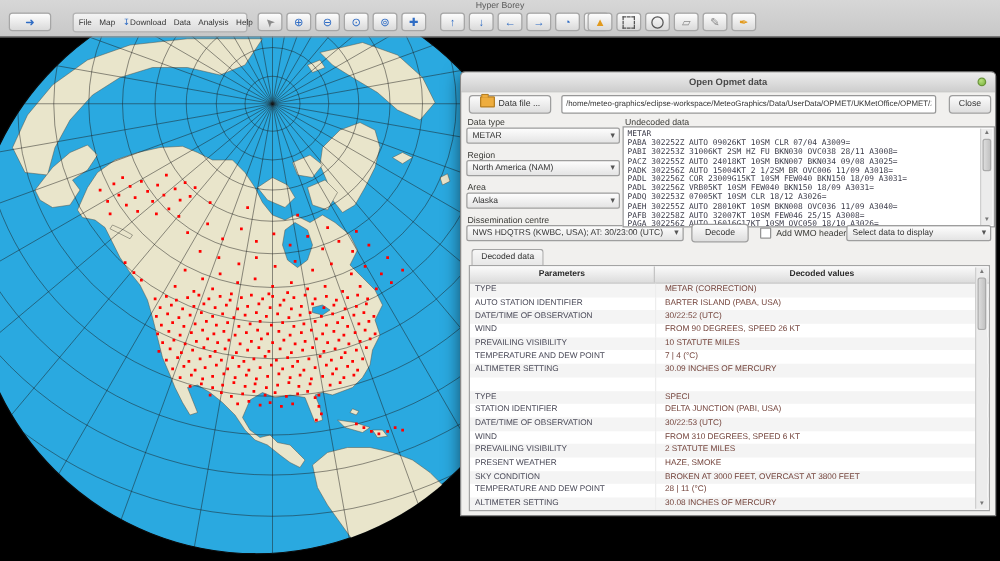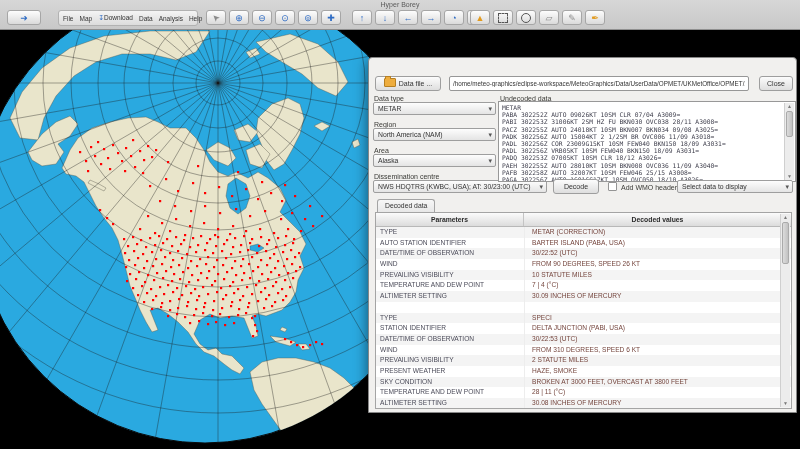--- a/index.html
+++ b/index.html
@@ -512,20 +512,24 @@
         <div class="tbtn"><span><span class="marquee"></span></span></div>
         <div class="tbtn"><span><span class="circ"></span></span></div>
         <div class="tbtn"><span><span class="gray">▱</span></span></div>
         <div class="tbtn"><span><span class="gray">✎</span></span></div>
         <div class="tbtn"><span><span class="orange">✒</span></span></div>
       </div>
   </div>
 </div>
 
 <div class="dialog">
+  <div class="dlg-title">
+    <span>Open Opmet data</span>
+    <span class="greenbtn"></span>
+  </div>
 
   <div class="filerow">
     <div class="btn datafile-btn">
       <span class="folder"></span><span>Data file ...</span>
     </div>
     <input class="pathinput" value="/home/meteo-graphics/eclipse-workspace/MeteoGraphics/Data/UserData/OPMET/UKMetOffice/OPMET/23Z" style="">
     <div class="btn close-btn">Close</div>
   </div>
 
   <div class="lbl" style="left:5px;top:37px;">Data type</div>

